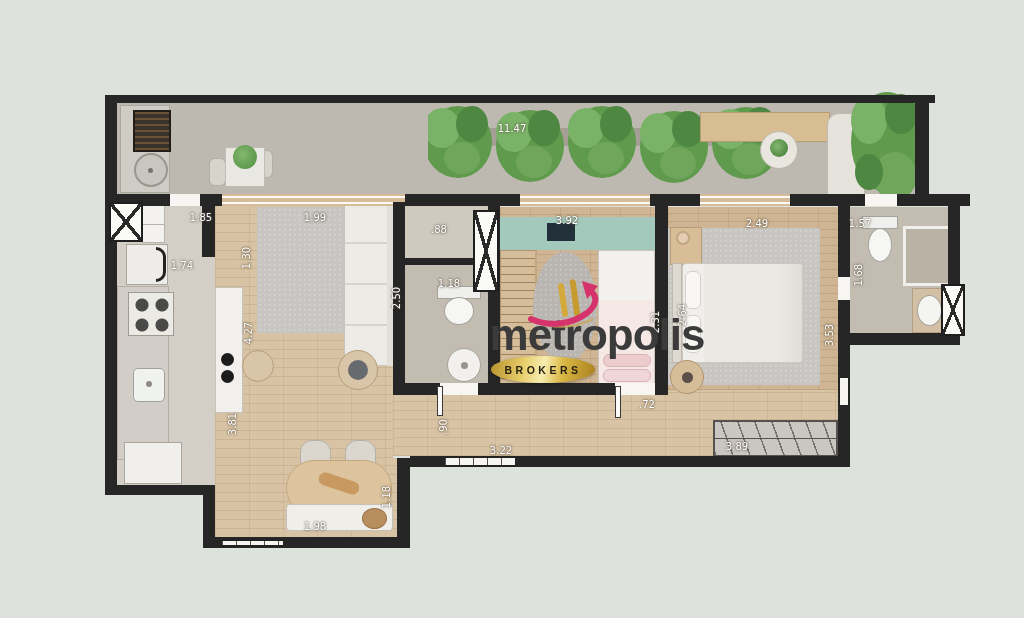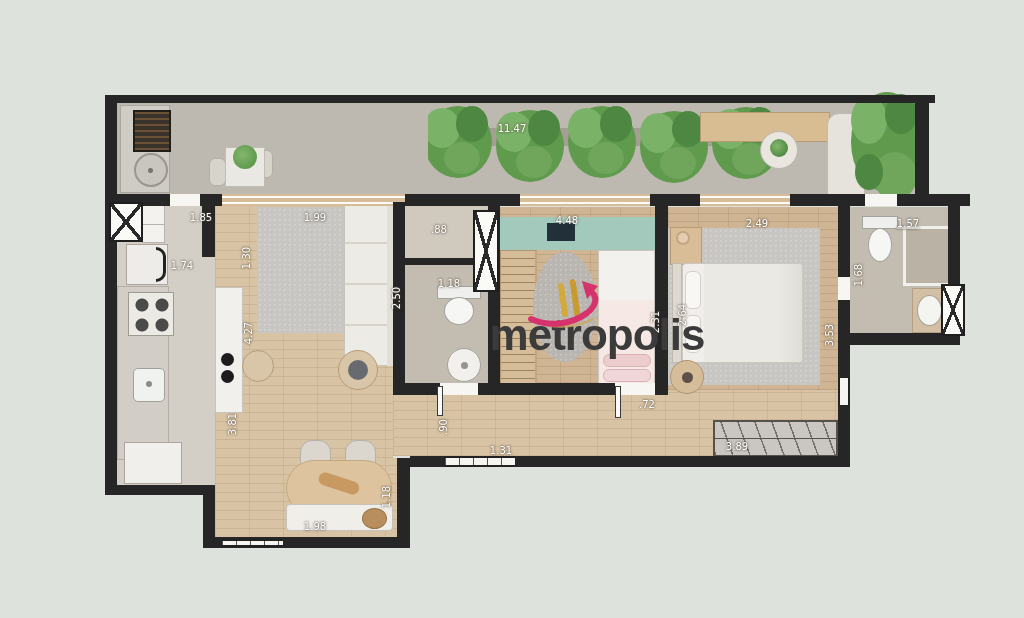--- a/index.html
+++ b/index.html
@@ -227,37 +227,38 @@
       <span class="dim h" style="left: 512px; top: 128px;">11.47</span>
       <span class="dim h" style="left: 201px; top: 217px;">1.85</span>
       <span class="dim h" style="left: 315px; top: 217px;">1.99</span>
       <span class="dim h" style="left: 182px; top: 265px;">1.74</span>
       <span class="dim v" style="left: 246px; top: 258px;">1.30</span>
       <span class="dim v" style="left: 248px; top: 333px;">4.27</span>
       <span class="dim v" style="left: 232px; top: 424px;">3.81</span>
       <span class="dim h" style="left: 315px; top: 526px;">1.98</span>
       <span class="dim v" style="left: 386px; top: 497px;">1.18</span>
       <span class="dim v" style="left: 443px; top: 427px;">.90</span>
-      <span class="dim h" style="left: 501px; top: 450px;">1.31</span>
+      <span class="dim h" style="left: 501px; top: 450px;">3.22</span>
       <span class="dim h" style="left: 439px; top: 229px;">.88</span>
       <span class="dim h" style="left: 449px; top: 283px;">1.18</span>
       <span class="dim v" style="left: 396px; top: 298px;">2.50</span>
-      <span class="dim h" style="left: 567px; top: 220px;">4.48</span>
+      <span class="dim h" style="left: 567px; top: 220px;">3.92</span>
       <span class="dim v" style="left: 655px; top: 322px;">2.31</span>
       <span class="dim h" style="left: 757px; top: 223px; text-align: right;">2.49</span>
       <span class="dim v" style="left: 682px; top: 315px;">2.64</span>
       <span class="dim v" style="left: 829px; top: 335px;">3.53</span>
       <span class="dim h" style="left: 647px; top: 404px;">.72</span>
       <span class="dim h" style="left: 737px; top: 446px;">3.89</span>
-      <span class="dim h" style="left: 908px; top: 223px; text-decoration: underline;">1.57</span>
+      <span class="dim h" style="left: 860px; top: 223px;">1.57</span>
       <span class="dim v" style="left: 858px; top: 275px;">1.68</span>
     </div>
 
   <div id="brand">metropolis</div>
   <svg class="a" style="left:527px;top:277px;" width="82" height="52" viewBox="0 0 82 52">
     <rect x="33" y="6" width="6" height="34" rx="3" fill="#d3a93c" transform="rotate(-8 36 23)"></rect>
     <rect x="45" y="2" width="6" height="38" rx="3" fill="#c79b2f" transform="rotate(-8 48 21)"></rect>
     <path d="M10 46 C 30 52 50 50 66 42" stroke="#caa85a" stroke-width="2" fill="none" opacity="0.85"></path>
     <path d="M4 42 C 22 50 44 48 60 36 C 70 28 71 19 63 14" stroke="#d6336c" stroke-width="6" fill="none" stroke-linecap="round"></path>
     <path d="M55 4 L71 9 L60 22 Z" fill="#d6336c"></path>
   </svg>
+  <div id="badge">BROKERS</div>
 
 </div>
 
 </body></html>

